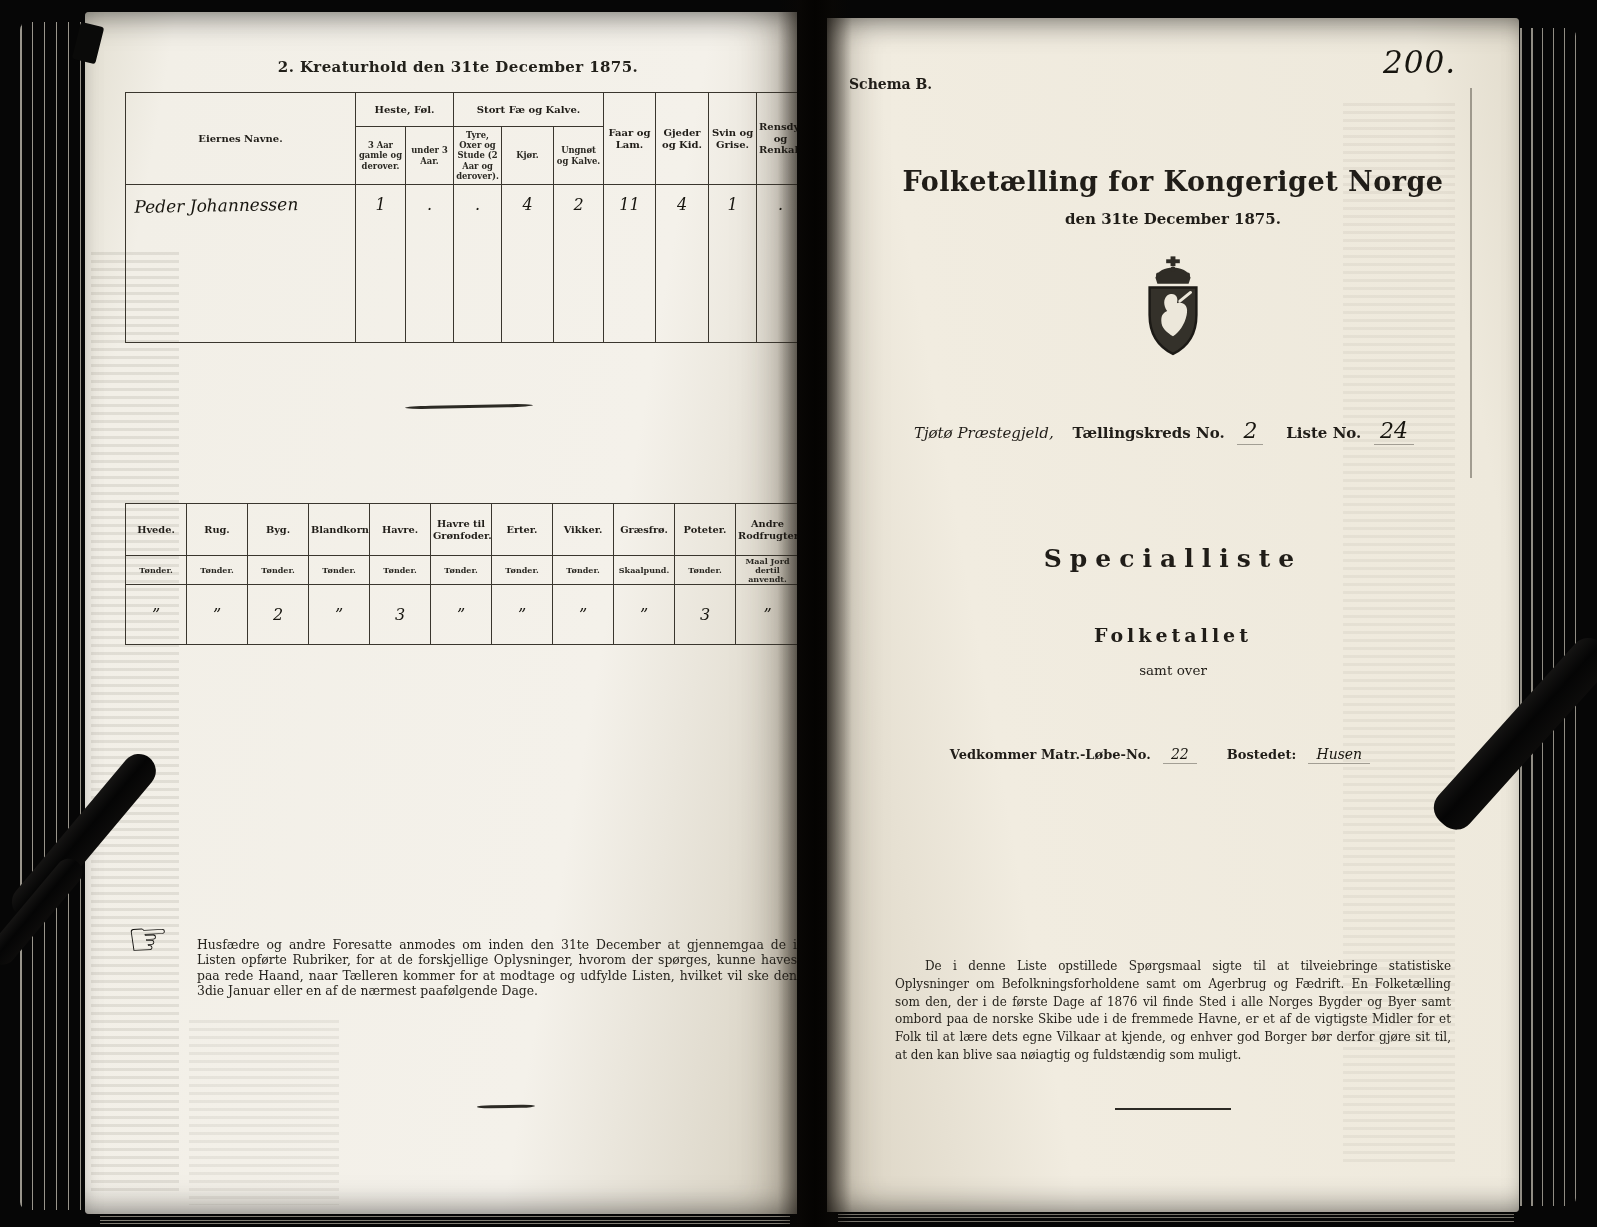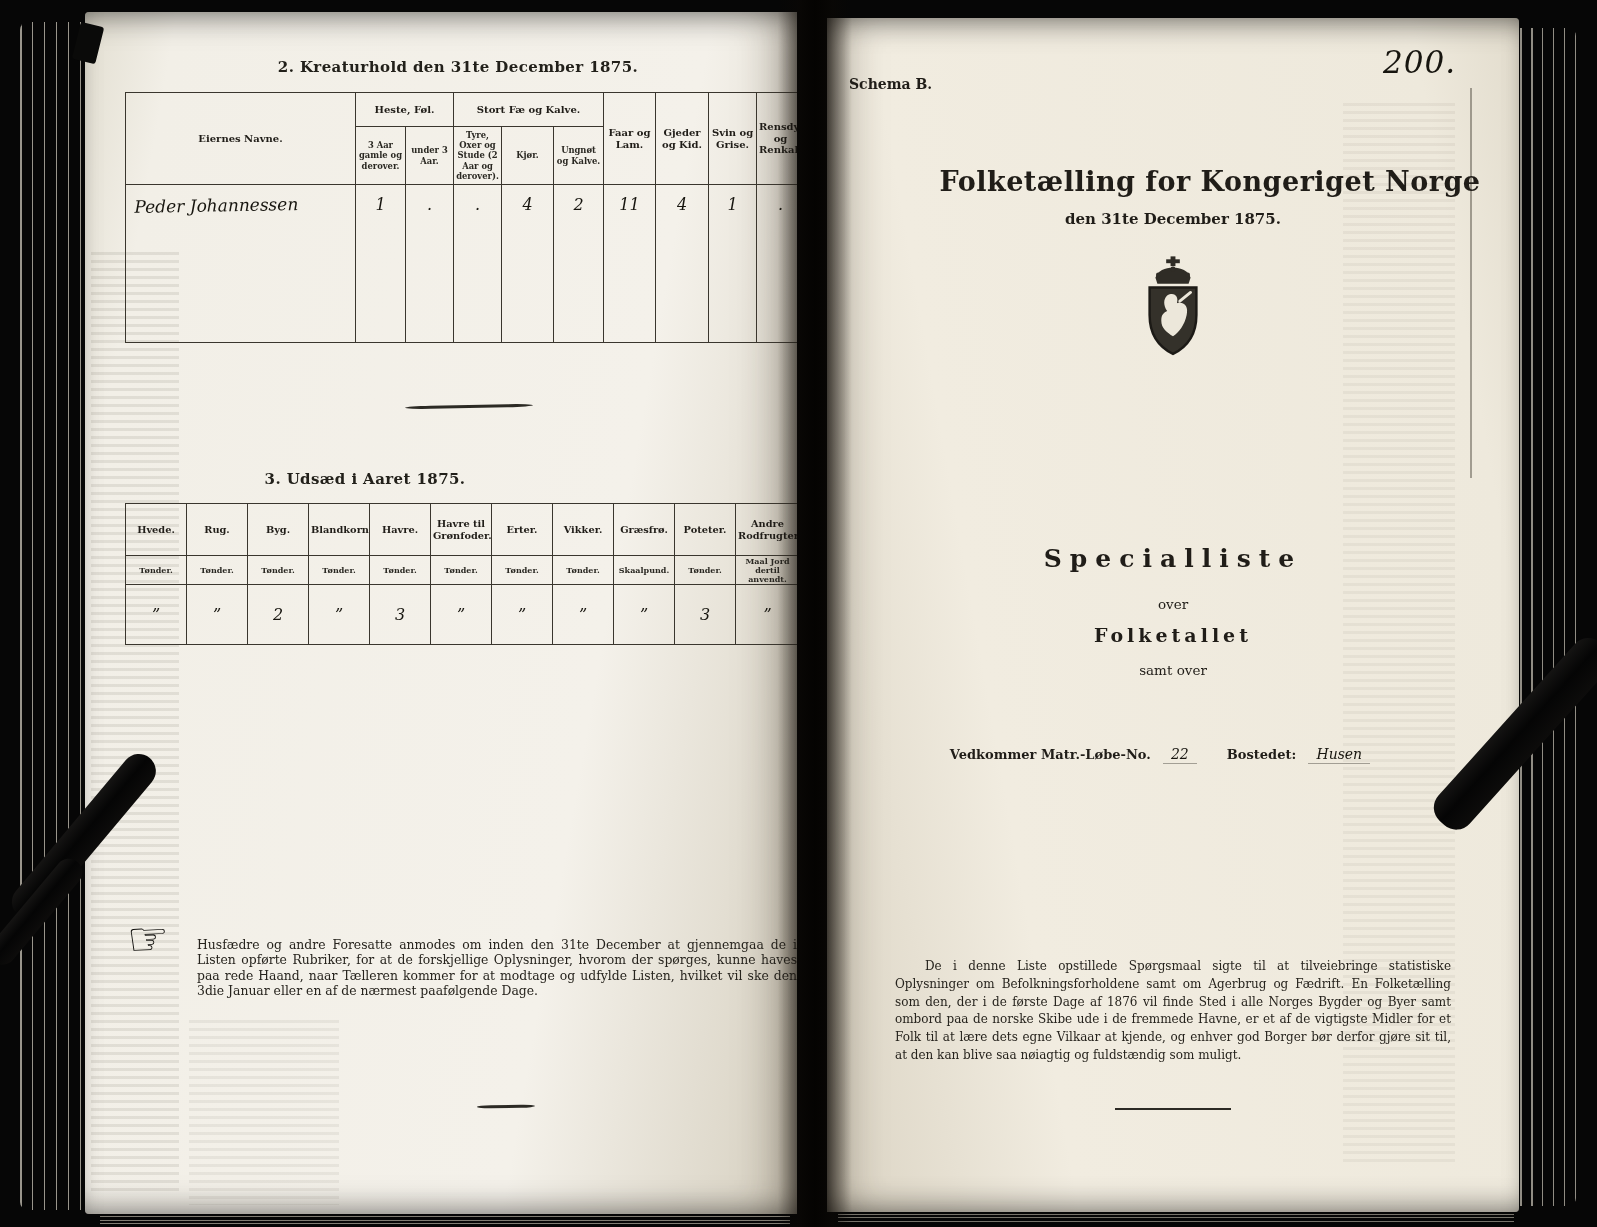--- a/index.html
+++ b/index.html
@@ -72,21 +72,21 @@
   .sq1 { left:320px; top:393px; width:128px; height:3px; transform:rotate(-1.2deg); }
   .sq2 { left:392px; top:1093px; width:58px; height:2.5px; transform:rotate(-1deg); }
 
   .manicule { position:absolute; left:42px; top:903px; font-family:"DejaVu Sans","Liberation Sans",sans-serif; font-size:47px; color:#0f0e0b; transform:rotate(-3deg); line-height:1; }
   .footnote { position:absolute; left:112px; top:925px; width:600px; font-size:12.4px; line-height:1.24; text-align:justify; color:#26231d; }
 
   
   .schema { position:absolute; left:22px; top:58px; font-size:14px; font-weight:bold; }
   .pageno { position:absolute; left:556px; top:26px; font-size:31px; letter-spacing:1px; }
   .rp-c { position:absolute; left:0; width:100%; text-align:center; }
-  .rp-title { top:148px; font-size:27px; font-weight:bold; letter-spacing:.5px;margin-left:37px; }
+  .rp-title { top:148px; font-size:27px; font-weight:bold; letter-spacing:.5px; }
   .rp-date { top:192px; font-size:15px; font-weight:bold; }
   .crest { position:absolute; top:238px; left:50%; transform:translateX(-50%); }
   .rp-district { top:400px; font-size:15px; }
   .rp-district .parish { font-style:italic; margin-right:14px; }
   .rp-district .lbl { font-weight:bold; }
   .rp-district .hv { font-size:22px; margin:0 18px 0 8px; border-bottom:1px solid rgba(20,18,12,.35); padding:0 6px 1px; }
   .rp-special { top:526px; font-size:25px; font-weight:bold; letter-spacing:8px; }
   .rp-over { top:578px; font-size:13.5px; }
   .rp-folket { top:606px; font-size:19px; font-weight:bold; letter-spacing:4px; }
   .rp-samt { top:644px; font-size:13.5px; }
@@ -167,21 +167,20 @@
         <td></td>
             <td></td>
         <td></td>
             <td></td>
       </tr>
     </tbody>
       </table>
 
     <div class="squiggle sq1"></div>
 
-    <div class="lp-title3 ink">3. Udsæd i Aaret 1875.</div>
 
     <table class="ledger u-table">
       <colgroup>
         <col style="width:61px">
           <col style="width:61px">
           <col style="width:61px">
           <col style="width:61px">
           <col style="width:61px">
         <col style="width:61px">
           <col style="width:61px">
@@ -255,23 +254,29 @@
       <rect x="33" y="3" width="14" height="4" fill="#2f2c26"></rect>
       <path d="M22 22 C26 8 54 8 58 22 L56 28 L24 28 Z" fill="#2f2c26"></path>
       <circle cx="25" cy="19" r="2.5" fill="#2f2c26"></circle>
         <circle cx="40" cy="13" r="2.5" fill="#2f2c26"></circle>
         <circle cx="55" cy="19" r="2.5" fill="#2f2c26"></circle>
       <path d="M16 32 H64 V60 C64 82 52 94 40 100 C28 94 16 82 16 60 Z" fill="#34312a" stroke="#1c1a16" stroke-width="2.5"></path>
       <path d="M34 40 c8 -4 12 2 10 8 c8 -2 12 4 10 12 c-2 10 -8 18 -14 22 c-6 -4 -12 -8 -12 -16 c0 -6 2 -8 6 -10 c-4 -6 -4 -12 0 -16 z" fill="#ece7da"></path>
       <path d="M47 46 L58 37" stroke="#ece7da" stroke-width="3" stroke-linecap="round"></path>
     </svg>
 
+    <div class="rp-c rp-district">
+      <span class="parish">Tjøtø Præstegjeld,</span>
+      <span class="lbl">Tællingskreds No.</span>
+      <span class="hv hand">2</span>
+      <span class="lbl">Liste No.</span>
+      <span class="hv hand">24</span>
+    </div>
 
     <div class="rp-c rp-special">Specialliste</div>
-    <div class="rp-c rp-over">over</div>
     <div class="rp-c rp-folket">Folketallet</div>
     <div class="rp-c rp-samt">samt over</div>
 
     <div class="rp-c rp-matr">
       <span class="lbl">Vedkommer Matr.-Løbe-No.</span>
       <span class="hv hand">22</span>
       <span class="lbl">Bostedet:</span>
       <span class="hv hand">Husen</span>
     </div>
 

